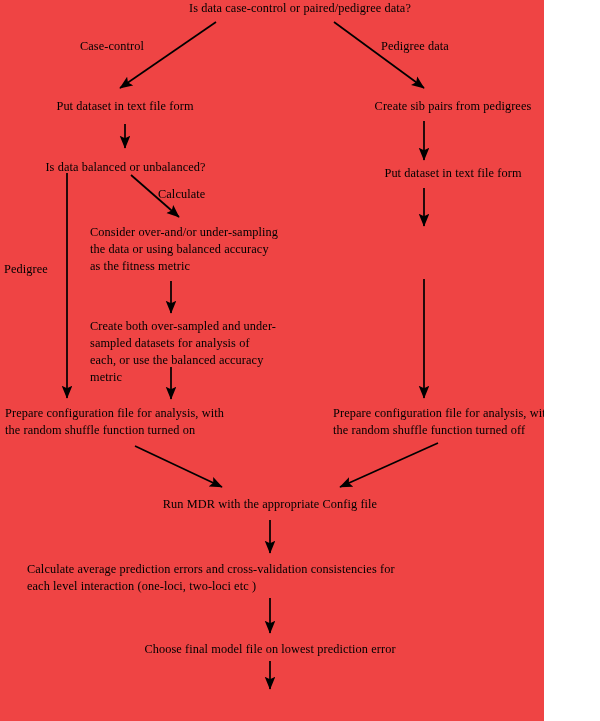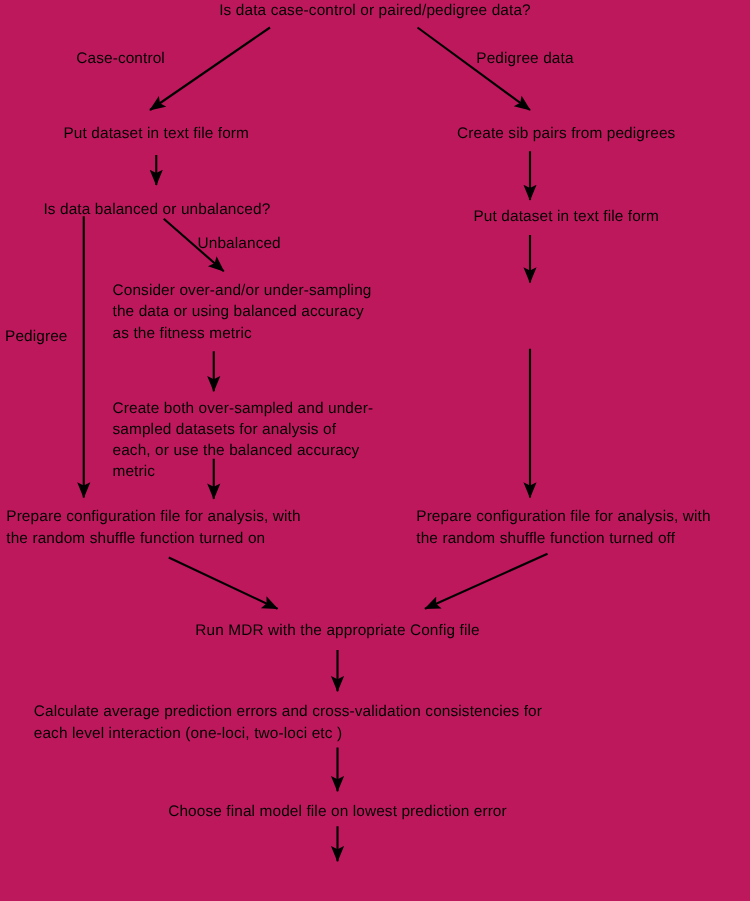--- a/index.html
+++ b/index.html
@@ -2,24 +2,24 @@
 <html><head>
 <meta charset="utf-8">
 <style>
   html, body {
     margin: 0;
     padding: 0;
     background: #ffffff;
   }
   #canvas {
     position: relative;
-    width: 600px;
+    width: 544px;
     height: 721px;
-    background: #be185d;
-    font-family: Liberation Sans, sans-serif;
+    background: #ef4444;
+    font-family: Liberation Serif, serif;
     color: #000000;
     overflow: hidden;
   }
   .node {
     position: absolute;
     font-size: 12.3px;
     line-height: 17px;
     color: #000;
     white-space: pre-line;
     letter-spacing: 0.1px;
@@ -143,21 +143,21 @@
 the random shuffle function turned off</div>
 
   <div class="node left" style="left:27px; top:561px; width:555px;">Calculate average prediction errors and cross-validation consistencies for
 each level interaction (one-loci, two-loci etc )</div>
 
   <div class="node center" style="left:105px; top:496px; width:330px;">Run MDR with the appropriate Config file</div>
 
   <div class="node center" style="left:90px; top:641px; width:360px;">Choose final model file on lowest prediction error</div>
 
 
-  <div class="edge-label" style="left:61px; top:38px;">Case-control</div>
+  <div class="edge-label" style="left:80px; top:38px;">Case-control</div>
 
   <div class="edge-label" style="left:381px; top:38px;">Pedigree data</div>
 
-  <div class="edge-label" style="left:158px; top:186px;">Unbalanced</div>
+  <div class="edge-label" style="left:158px; top:186px;">Calculate</div>
 
   <div class="edge-label" style="left:4px; top:261px;">Pedigree</div>
 
 </div>
 
 </body></html>

